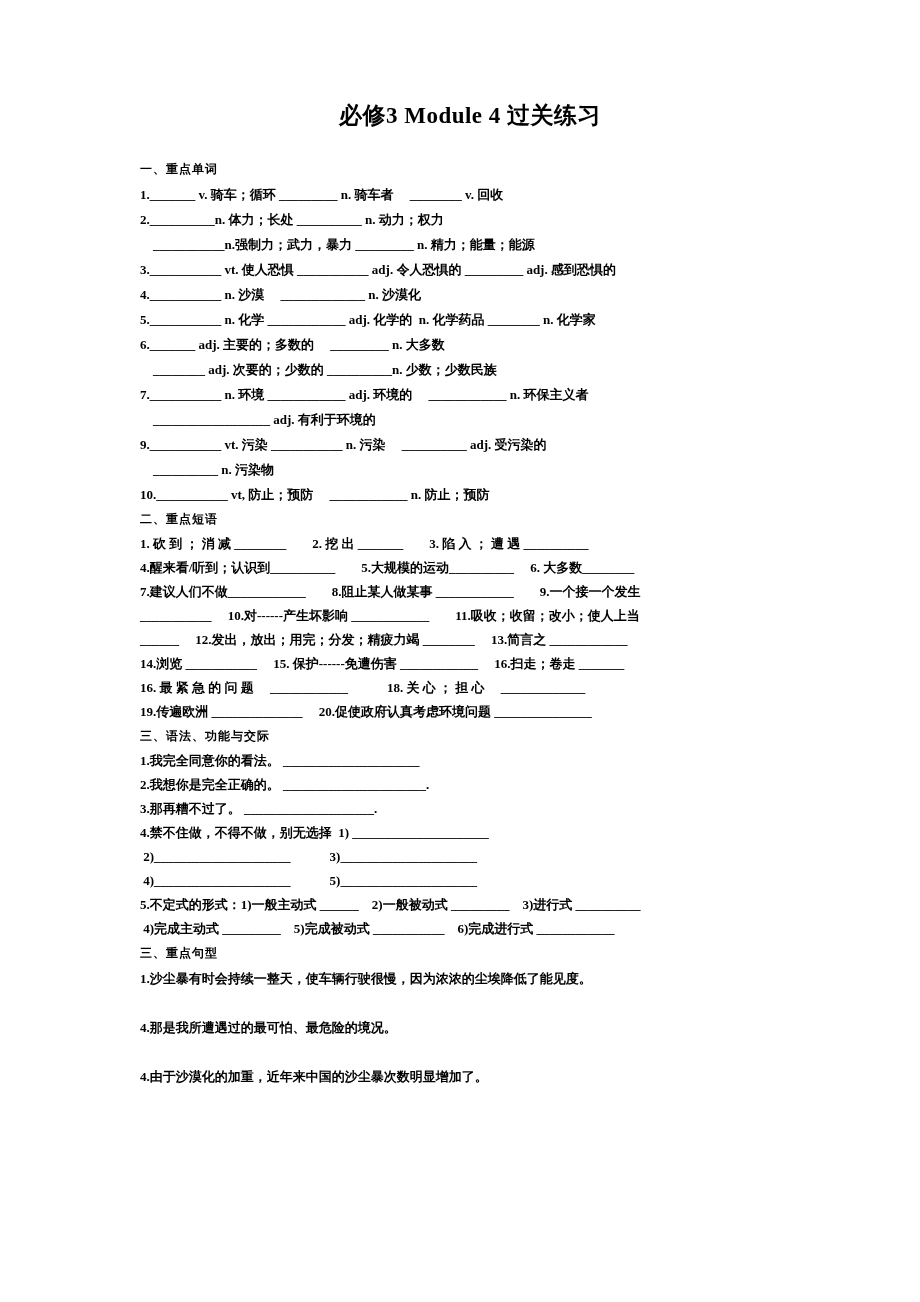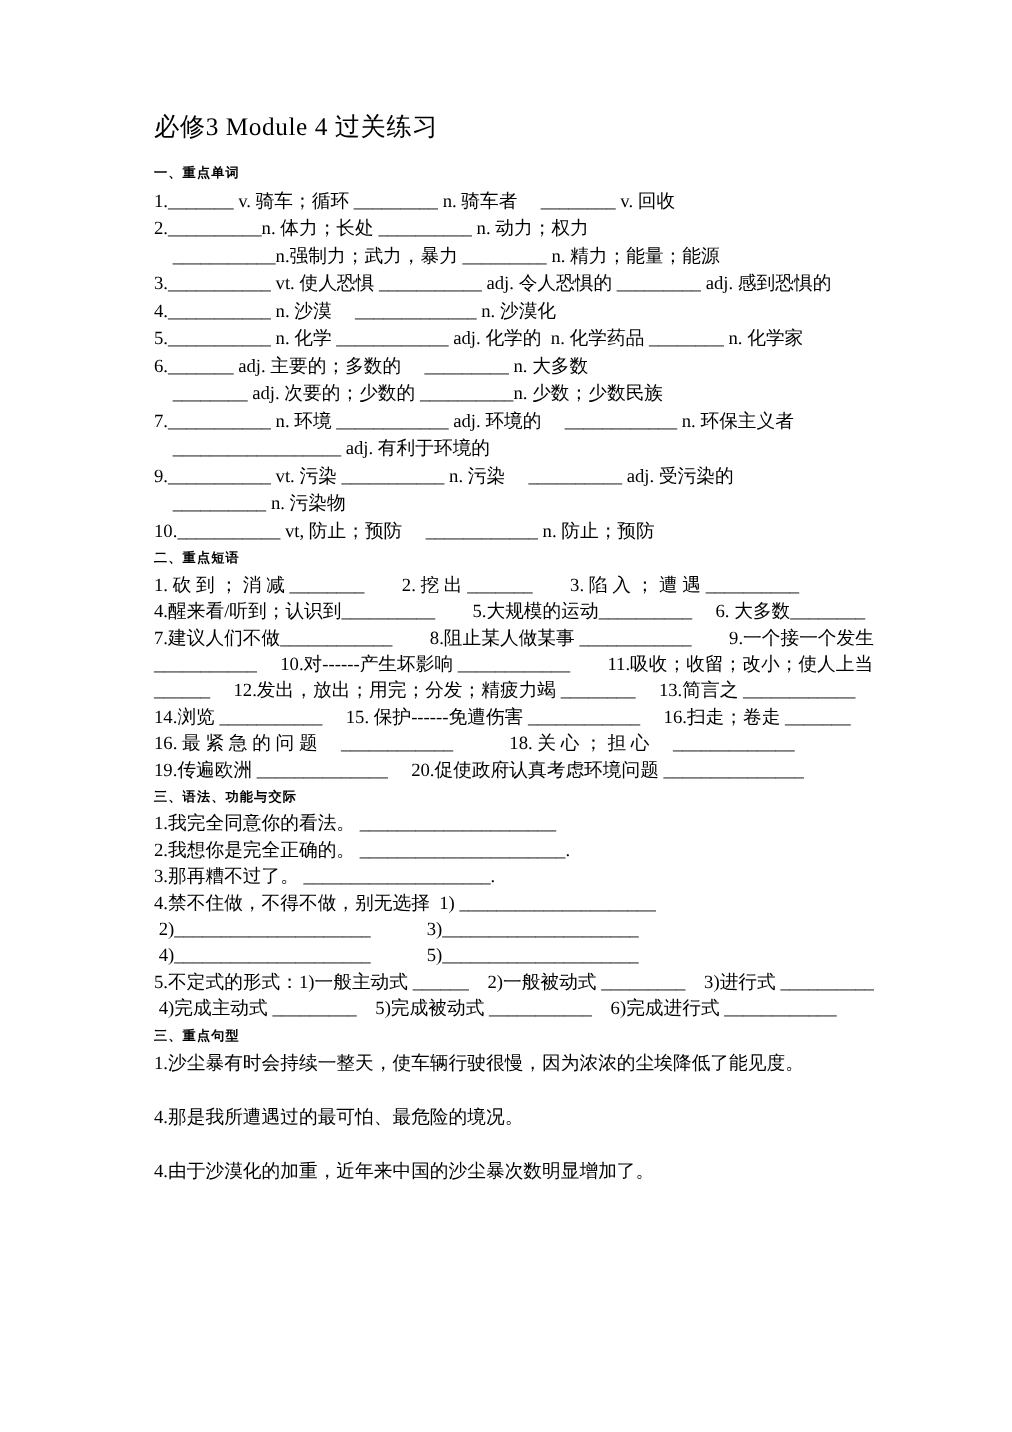--- a/index.html
+++ b/index.html
@@ -12,38 +12,40 @@
     color: #000000;
     font-family: "Liberation Serif", "DejaVu Serif", serif;
     overflow: hidden;
   }
   .content {
     padding: 100px 120px 0 140px;
     width: 100%;
   }
   .title {
     font-size: 23px;
-    font-weight: normal;
+    font-weight: bold;
+    text-align: center;
     letter-spacing: 0.5px;
-    margin-bottom: 14px;
+    margin-bottom: 26px;
     white-space: pre-wrap;
   }
   .heading {
     font-family: "Liberation Sans", "DejaVu Sans", sans-serif;
     font-size: 12px;
     font-weight: bold;
     line-height: 25px;
     letter-spacing: 1px;
     white-space: pre-wrap;
   }
   .line {
-    font-size: 17px;
+    font-size: 13px;
     line-height: 25px;
     min-height: 25px;
     white-space: pre-wrap;
+    font-weight: bold;
   }
   .section-phrases .line,
   .section-grammar .line { line-height: 24px; min-height: 24px; }
   .section-sentences .line { margin-bottom: 24px; }
 </style>
 </head>
 <body>
 
 <div class="page">
   <div class="content">

